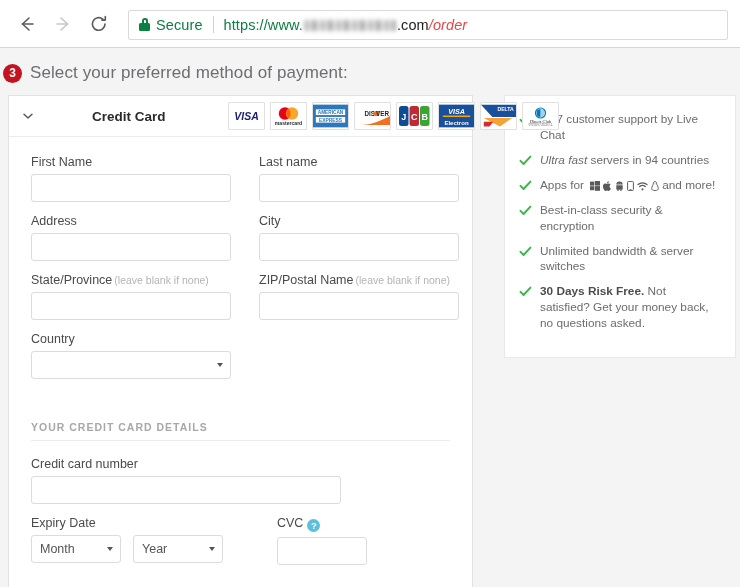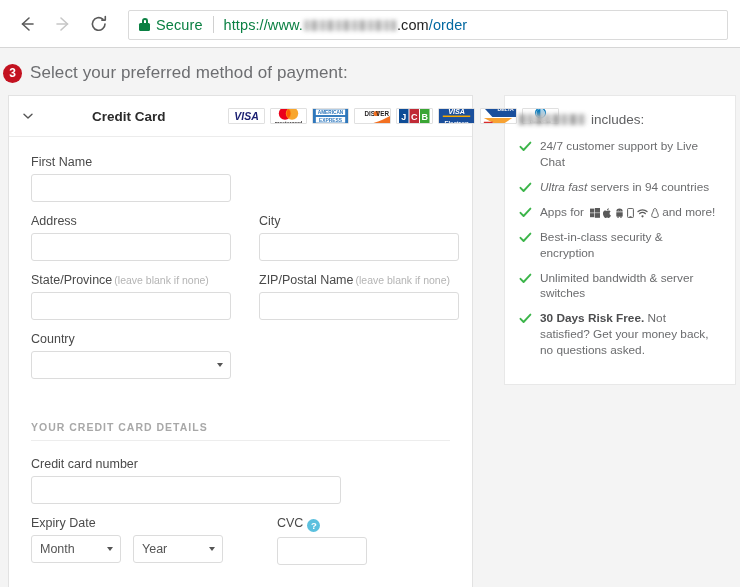--- a/index.html
+++ b/index.html
@@ -92,21 +92,21 @@
        #e4e4e4 5px, #e4e4e4 8px,
        #a8a8a8 8px, #a8a8a8 13px,
        #efefef 13px, #efefef 16px);
     filter: blur(2.1px);
     opacity: .95;
     vertical-align: middle;
     position: relative;
     top: 1px;
   }
   .url-host { color: #222; }
-  .url-path { color: #0369a1; }
+  .url-path { color: #ef4444; font-style: italic; }
 
   
   .page {
     padding: 0;
     height: 539px;
     background: #f4f4f4;
     position: relative;
   }
   .step-head {
     display: flex;
@@ -165,21 +165,21 @@
   }
   .pay-head-label {
     font-size: 13.5px;
     font-weight: bold;
     color: #2b2b2b;
     margin-right: 14px;
     white-space: nowrap;
   }
   .cards { display: flex; align-items: center; gap: 5px; }
   .card-logo {
-    width: 37px; height: 16px;
+    width: 37px; height: 28px;
     border: 1px solid #e0e0e0;
     border-radius: 1px;
     background: #fff;
     display: flex;
     align-items: center;
     justify-content: center;
     overflow: hidden;
     flex: 0 0 auto;
     position: relative;
   }
@@ -473,20 +473,24 @@
         </div>
 
         <div class="pay-body">
 
 
           <div class="row">
             <div class="field">
               <label class="fl">First Name</label>
               <input class="txt" type="text" value="" style="">
             </div>
+            <div class="field">
+              <label class="fl">Last name</label>
+              <input class="txt" type="text" value="" style="">
+            </div>
           </div>
 
           <div class="row">
             <div class="field">
               <label class="fl">Address</label>
               <input class="txt" type="text" value="" style="">
             </div>
             <div class="field">
               <label class="fl">City</label>
               <input class="txt" type="text" value="" style="">
@@ -548,24 +552,20 @@
             </div>
           </div>
 
         </div>
       </div>
     </div>
 
     <div class="right-col">
       <div class="side-panel">
 
-        <div class="side-title">
-          <span class="brand-blur"></span>
-            <span>includes:</span>
-        </div>
 
         <ul class="feat">
 
           <li>
             <span class="check">
               <svg width="13" height="13" viewBox="0 0 13 13" aria-hidden="true">
                   <path d="M1.5 6.8 L4.6 10 L11.4 2.6" stroke="#3cb54a" stroke-width="1.9" fill="none" stroke-linecap="round" stroke-linejoin="round"></path>
                 </svg>
             </span>
             <span class="feat-text">24/7 customer support by Live Chat</span>

